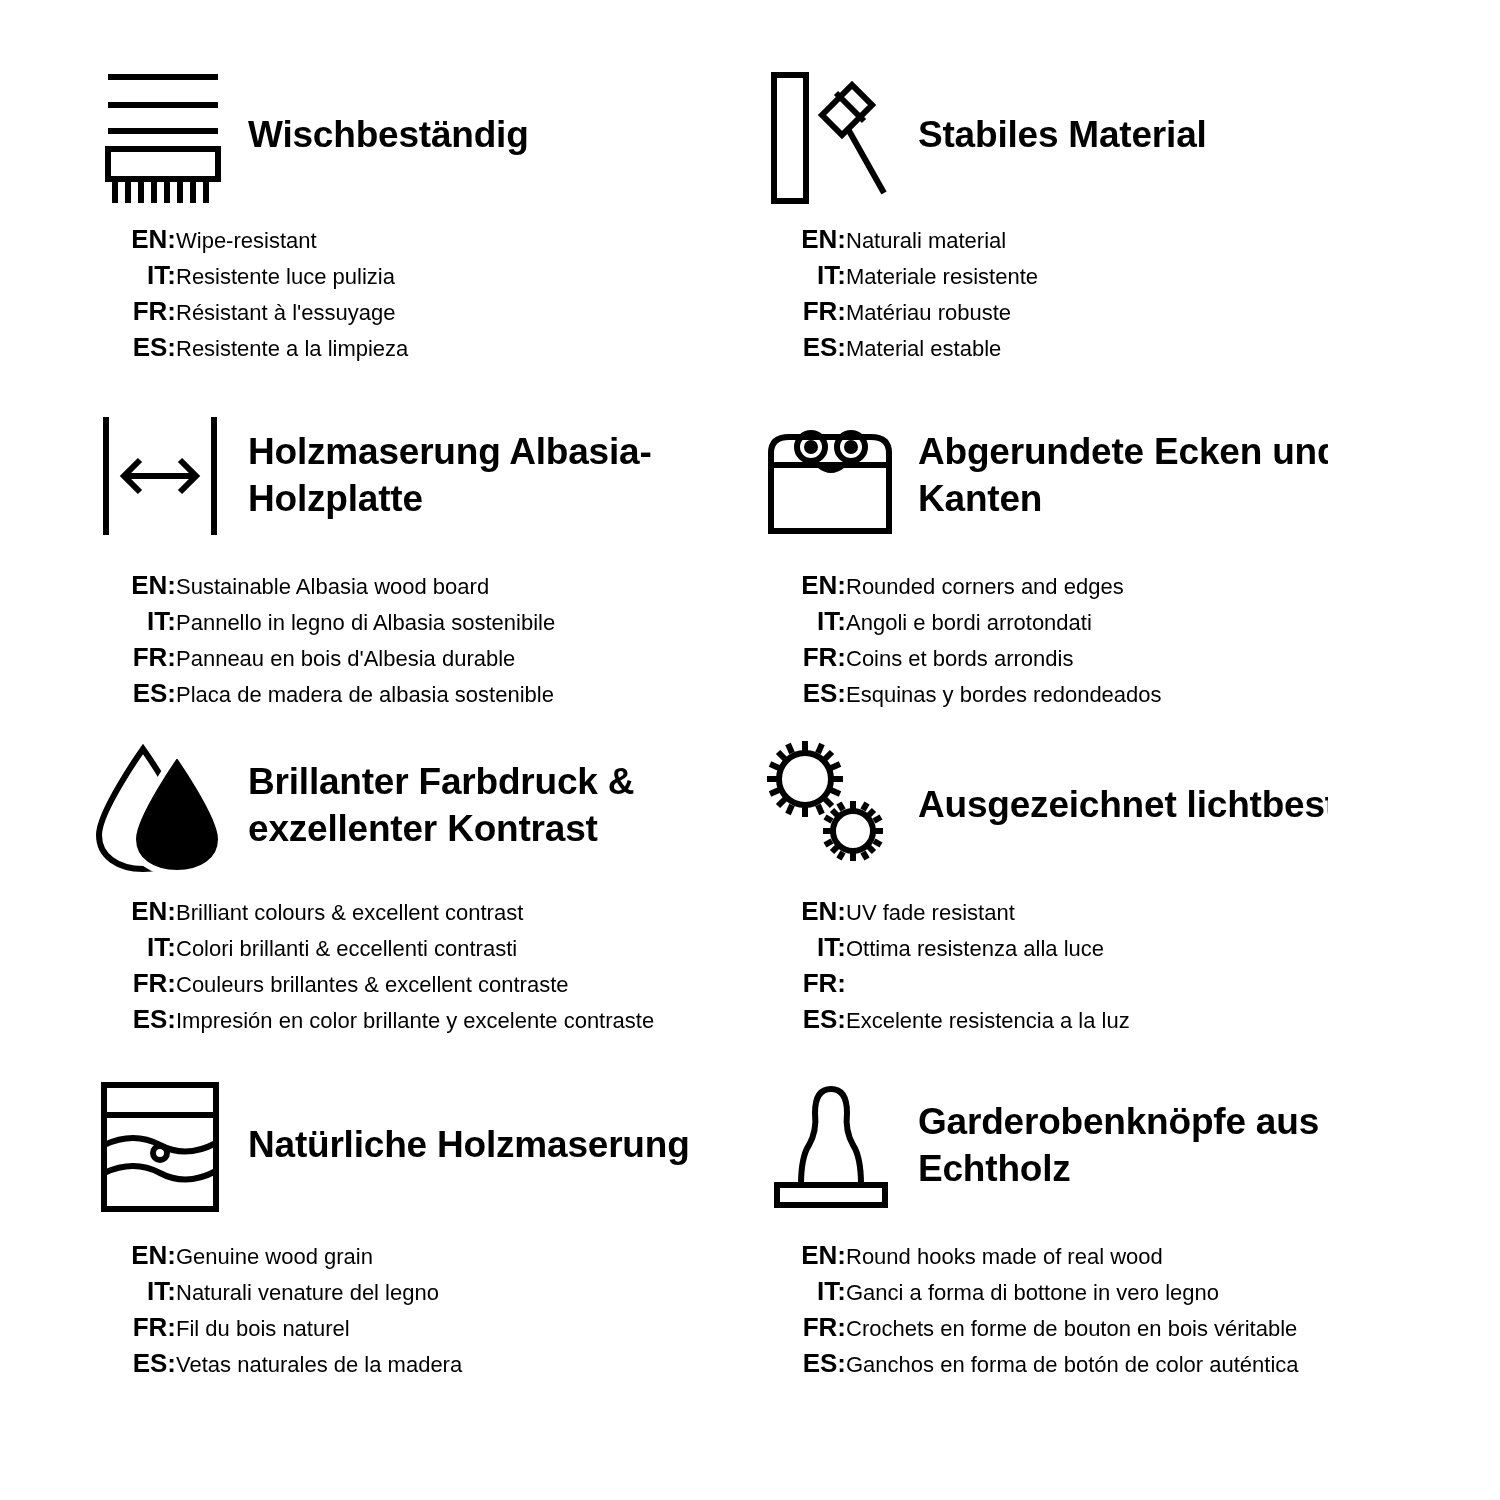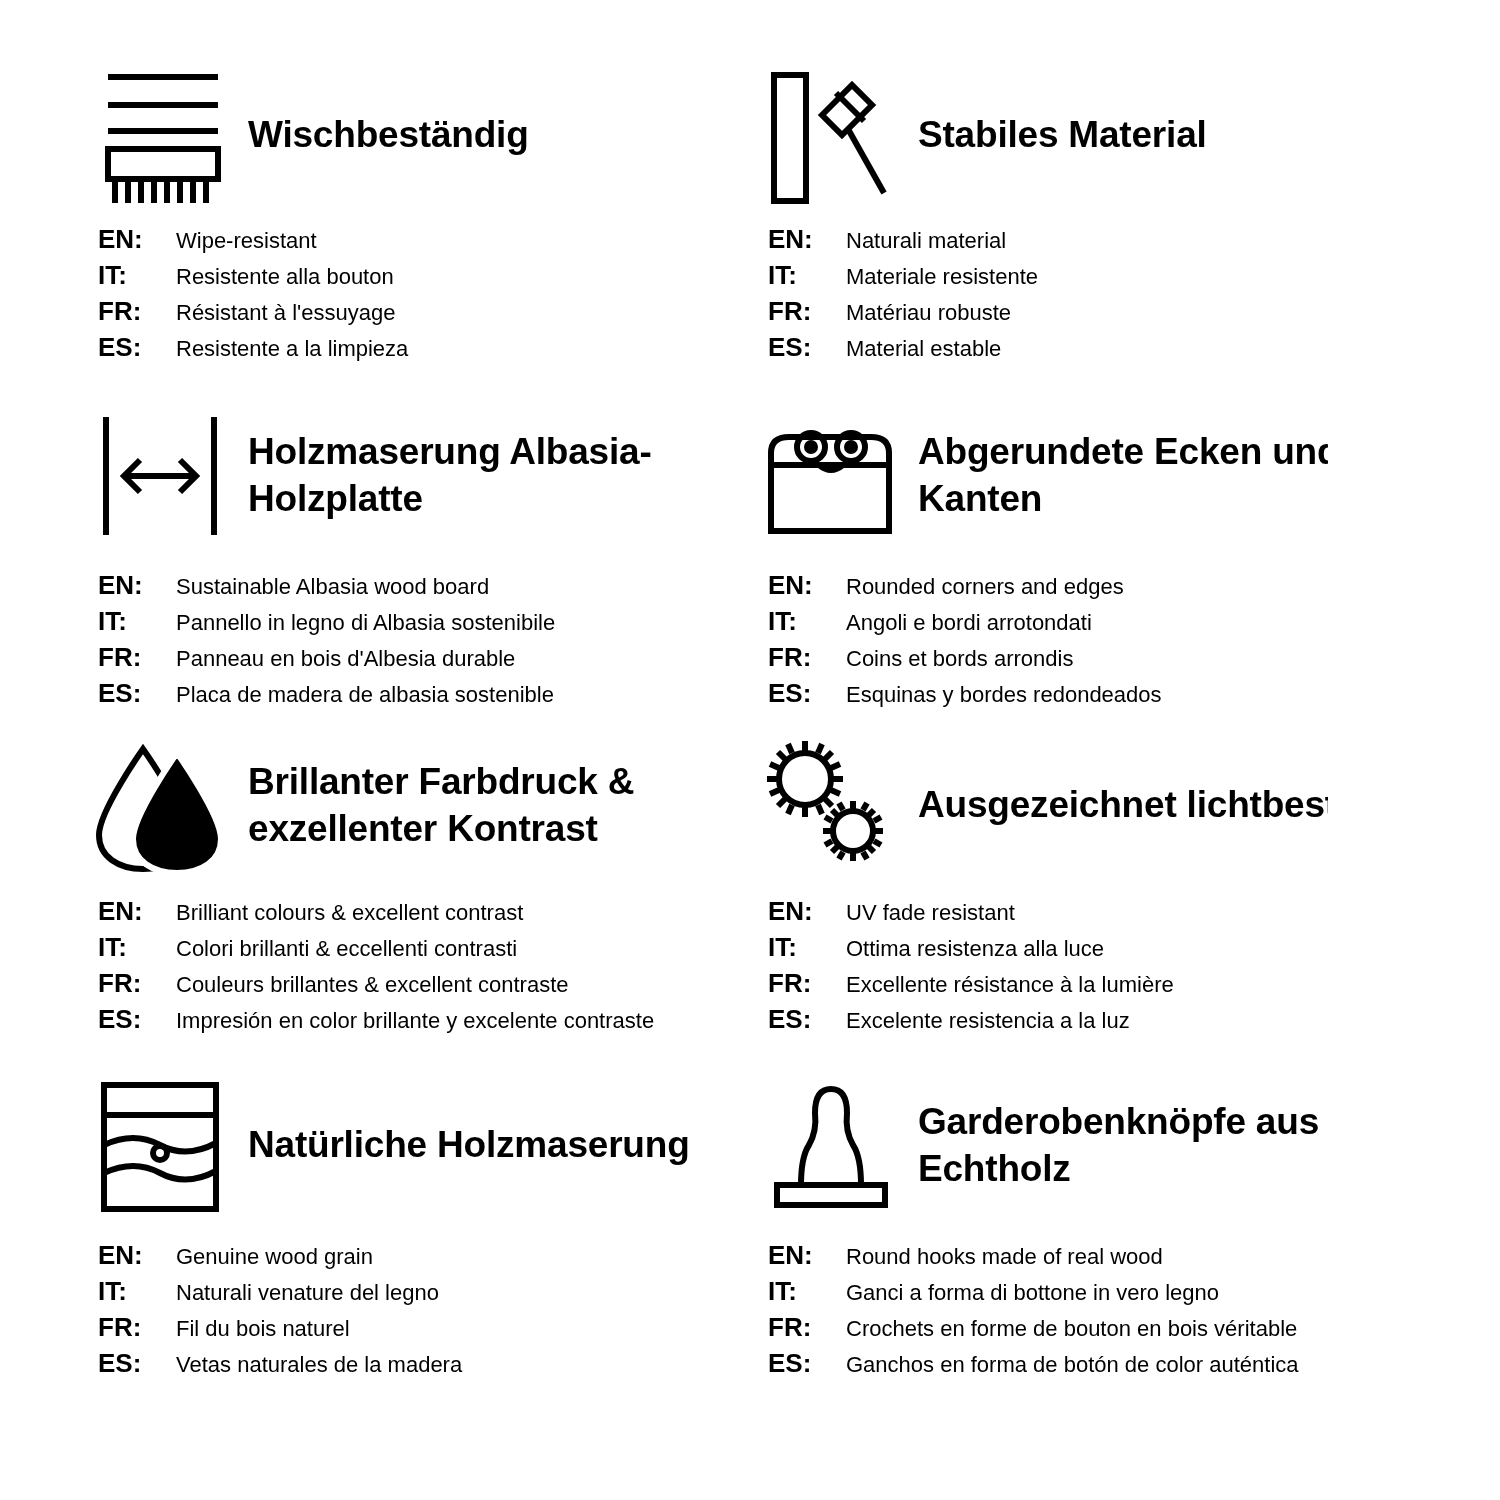--- a/index.html
+++ b/index.html
@@ -55,20 +55,21 @@
   }
   .langs {
     margin-top: 16px;
     padding-left: 18px;
   }
   .lang-row {
     display: flex;
     align-items: baseline;
     line-height: 1.0;
     margin-bottom: 10px;
+    text-align: right;
   }
   .lang-code {
     width: 78px;
     min-width: 78px;
     font-size: 26px;
     font-weight: bold;
   }
   .lang-text {
     font-size: 22px;
     font-weight: normal;
@@ -108,21 +109,21 @@
         </div>
         <div class="title">Wischbeständig</div>
       </div>
       <div class="langs">
         <div class="lang-row">
           <span class="lang-code">EN:</span>
           <span class="lang-text">Wipe-resistant</span>
         </div>
         <div class="lang-row">
           <span class="lang-code">IT:</span>
-          <span class="lang-text">Resistente alla bouton</span>
+          <span class="lang-text">Resistente luce pulizia</span>
         </div>
         <div class="lang-row">
           <span class="lang-code">FR:</span>
           <span class="lang-text">Résistant à l'essuyage</span>
         </div>
         <div class="lang-row">
           <span class="lang-code">ES:</span>
           <span class="lang-text">Resistente a la limpieza</span>
         </div>
       </div>
@@ -316,21 +317,20 @@
         <div class="lang-row">
           <span class="lang-code">EN:</span>
           <span class="lang-text">UV fade resistant</span>
         </div>
         <div class="lang-row">
           <span class="lang-code">IT:</span>
           <span class="lang-text">Ottima resistenza alla luce</span>
         </div>
         <div class="lang-row">
           <span class="lang-code">FR:</span>
-          <span class="lang-text">Excellente résistance à la lumière</span>
         </div>
         <div class="lang-row">
           <span class="lang-code">ES:</span>
           <span class="lang-text">Excelente resistencia a la luz</span>
         </div>
       </div>
     </div>
 
     <div class="cell row4">
       <div class="feature-head">

